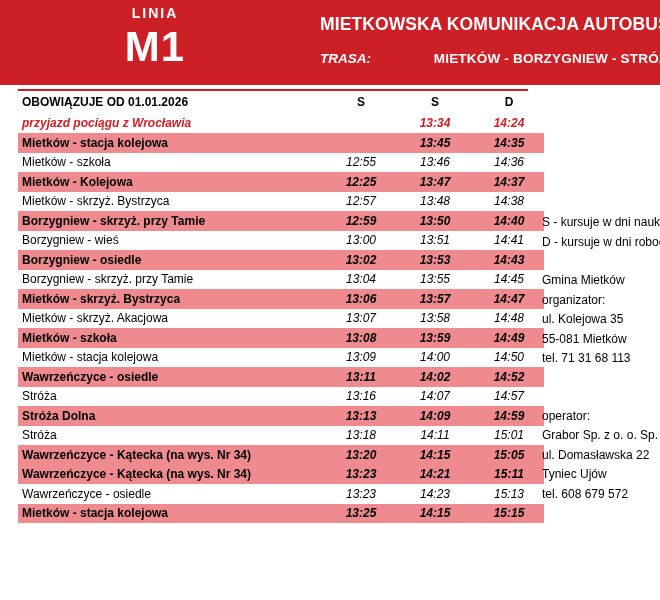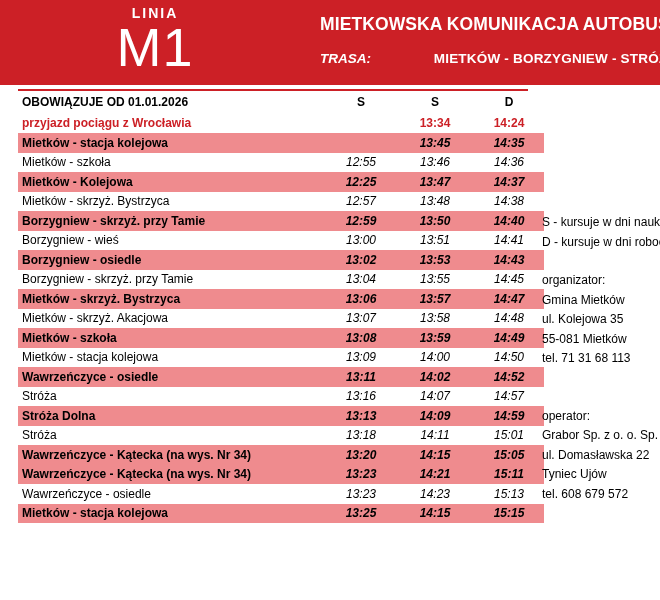--- a/index.html
+++ b/index.html
@@ -36,22 +36,22 @@
     text-align: center;
   }
   .line-word {
     font-size: 14px;
     font-weight: bold;
     letter-spacing: 2px;
     margin-top: 5px;
     line-height: 16px;
   }
   .line-number {
-    font-size: 54px;
-    font-weight: normal;
+    font-size: 42px;
+    font-weight: bold;
     line-height: 52px;
     letter-spacing: 1px;
   }
   .title-block {
     position: absolute;
     left: 320px;
     top: 0;
     width: 340px;
     height: 85px;
   }
@@ -107,20 +107,21 @@
     overflow: hidden;
   }
   td.c-stop { width: 300px; }
   td.c-time { width: 70px; text-align: center; padding-left: 0; }
   tr.head td {
     font-weight: bold;
     font-size: 12px;
     height: 22px;
   }
   tr.subhead td {
+    font-style: italic;
     font-weight: bold;
     color: #cc2026;
     height: 20px;
   }
   tr.alt td {
     background: #ef8b8e;
     font-style: italic;
     font-weight: bold;
   }
   tr.row td.c-time { font-style: italic; }
@@ -309,22 +310,22 @@
             <td class="c-time">15:15</td>
           </tr>
         </tbody>
       </table>
     </div>
 
     <div class="info">
       <div>S - kursuje w dni nauki szkolnej</div>
       <div>D - kursuje w dni robocze</div>
       <div class="gap"></div>
+      <div>Gmina Mietków</div>
       <div>organizator:</div>
-      <div>Gmina Mietków</div>
       <div>ul. Kolejowa 35</div>
       <div>55-081 Mietków</div>
       <div>tel. 71 31 68 113</div>
       <div class="gap"></div>
       <div class="gap"></div>
       <div>operator:</div>
       <div>Grabor Sp. z o. o. Sp. k.</div>
       <div>ul. Domasławska 22</div>
       <div>Tyniec Ujów</div>
       <div>tel. 608 679 572</div>

